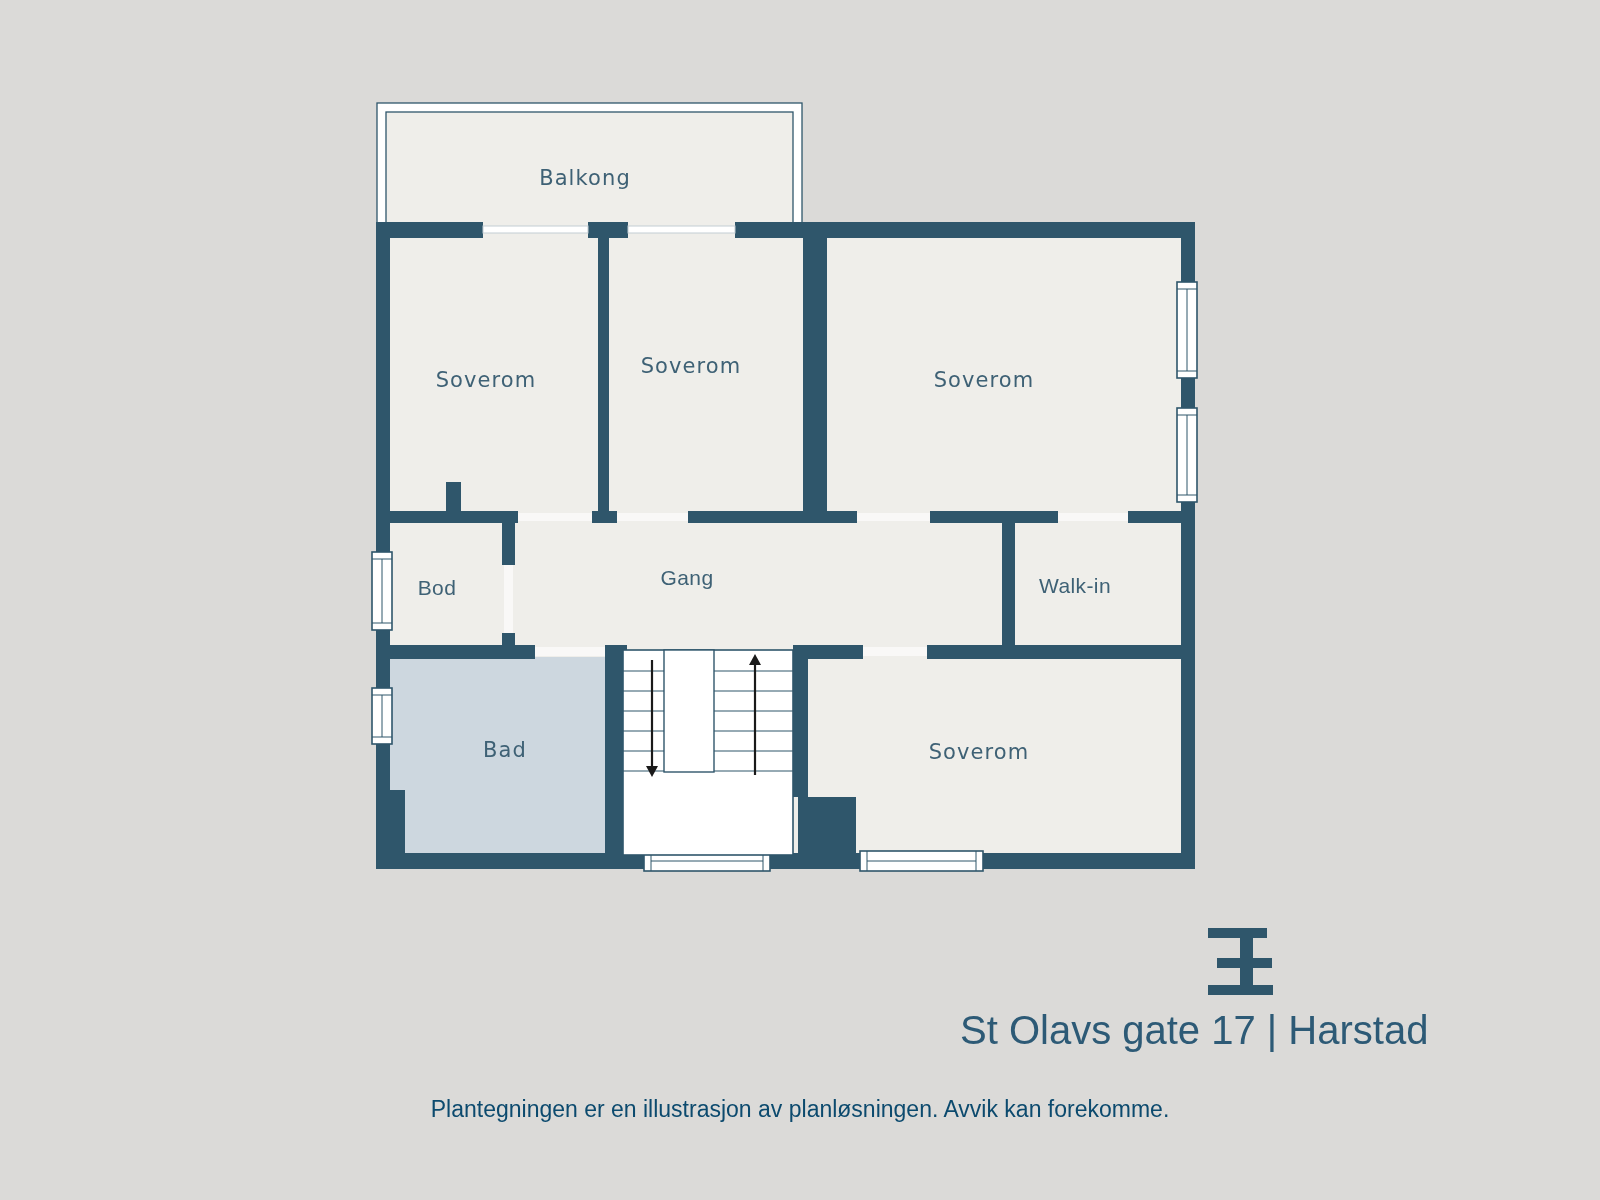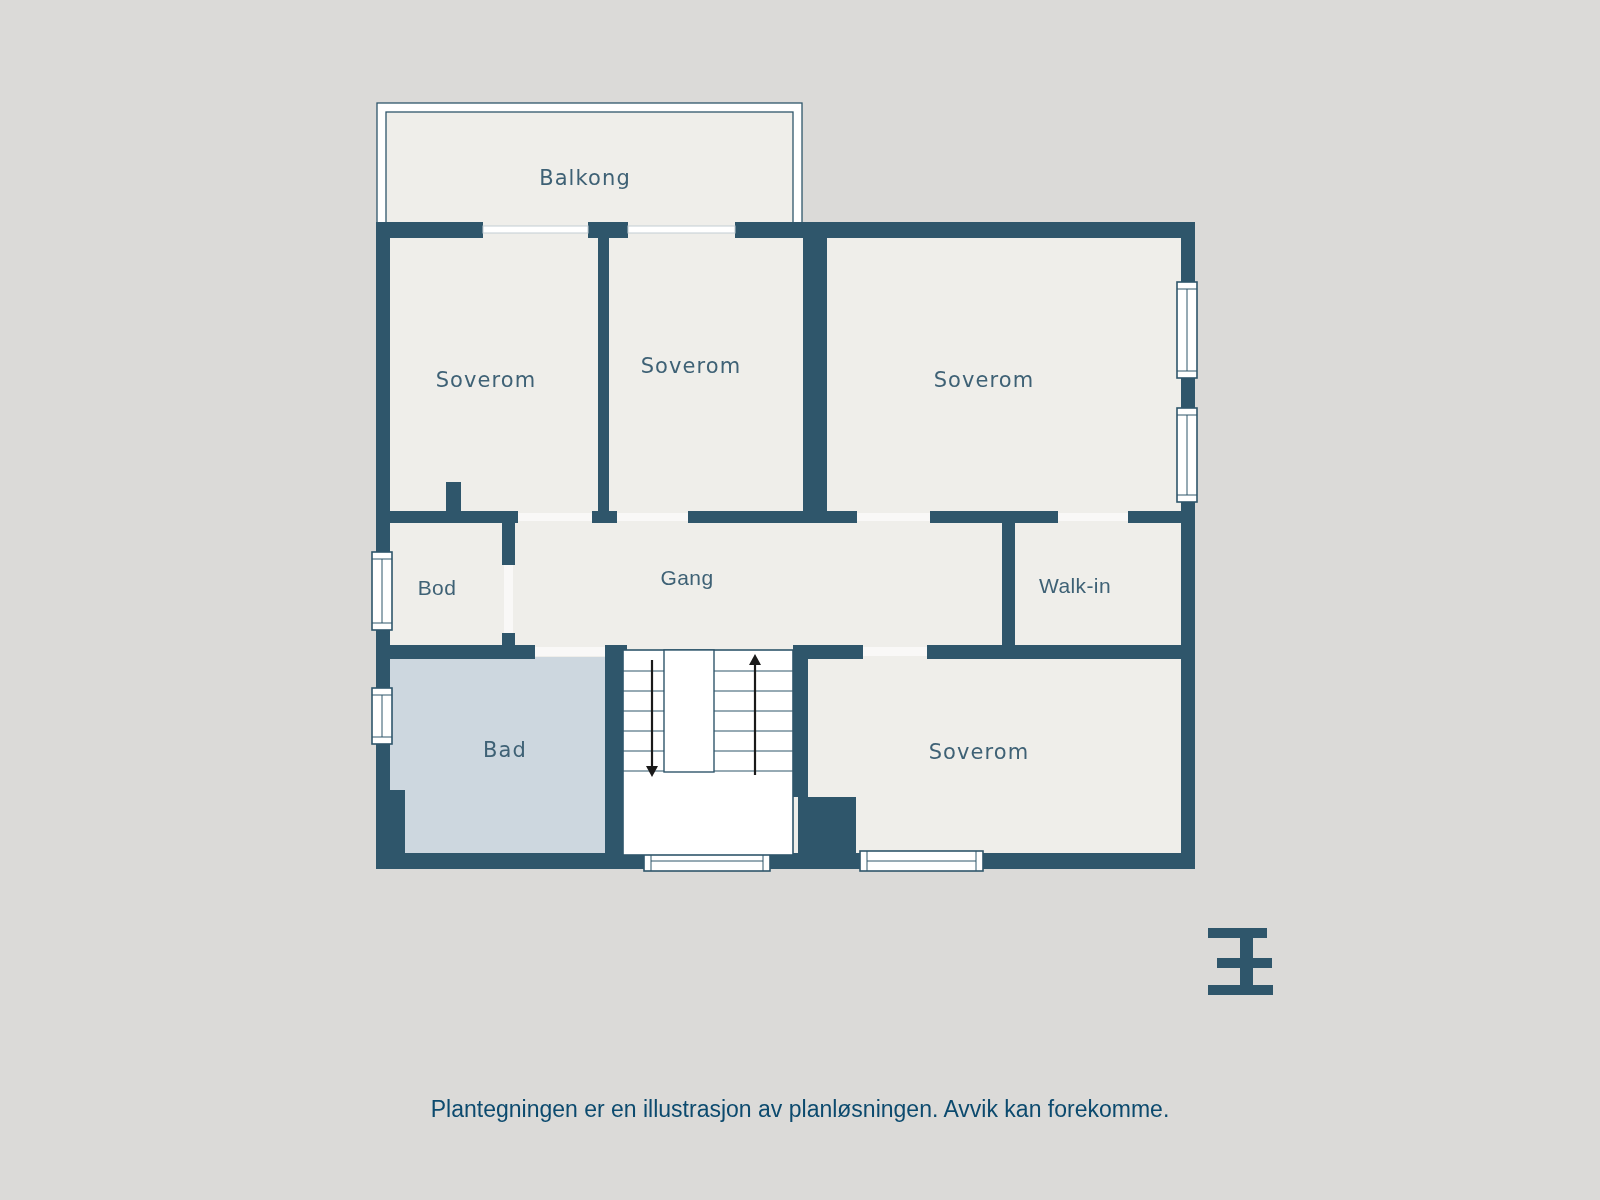--- a/index.html
+++ b/index.html
@@ -119,14 +119,15 @@
         <text x="505" y="757" text-anchor="middle" font-size="21" fill="#3e6175" class="lbl lbl-geo">Bad</text>
         <text x="979" y="759" text-anchor="middle" font-size="21" fill="#3e6175" class="lbl lbl-geo">Soverom</text>
       </g>
     <g id="g-logo">
         <rect x="1208" y="928" width="59" height="10" fill="#2f566b"></rect>
         <rect x="1217" y="958" width="55" height="10" fill="#2f566b"></rect>
         <rect x="1208" y="985" width="65" height="10" fill="#2f566b"></rect>
         <rect x="1240" y="928" width="13" height="67" fill="#2f566b"></rect>
       </g>
   </svg>
+  <div class="address">St Olavs gate 17 | Harstad</div>
   <div class="footer">Plantegningen er en illustrasjon av planløsningen. Avvik kan forekomme.</div>
 </div>
 
 </body></html>

